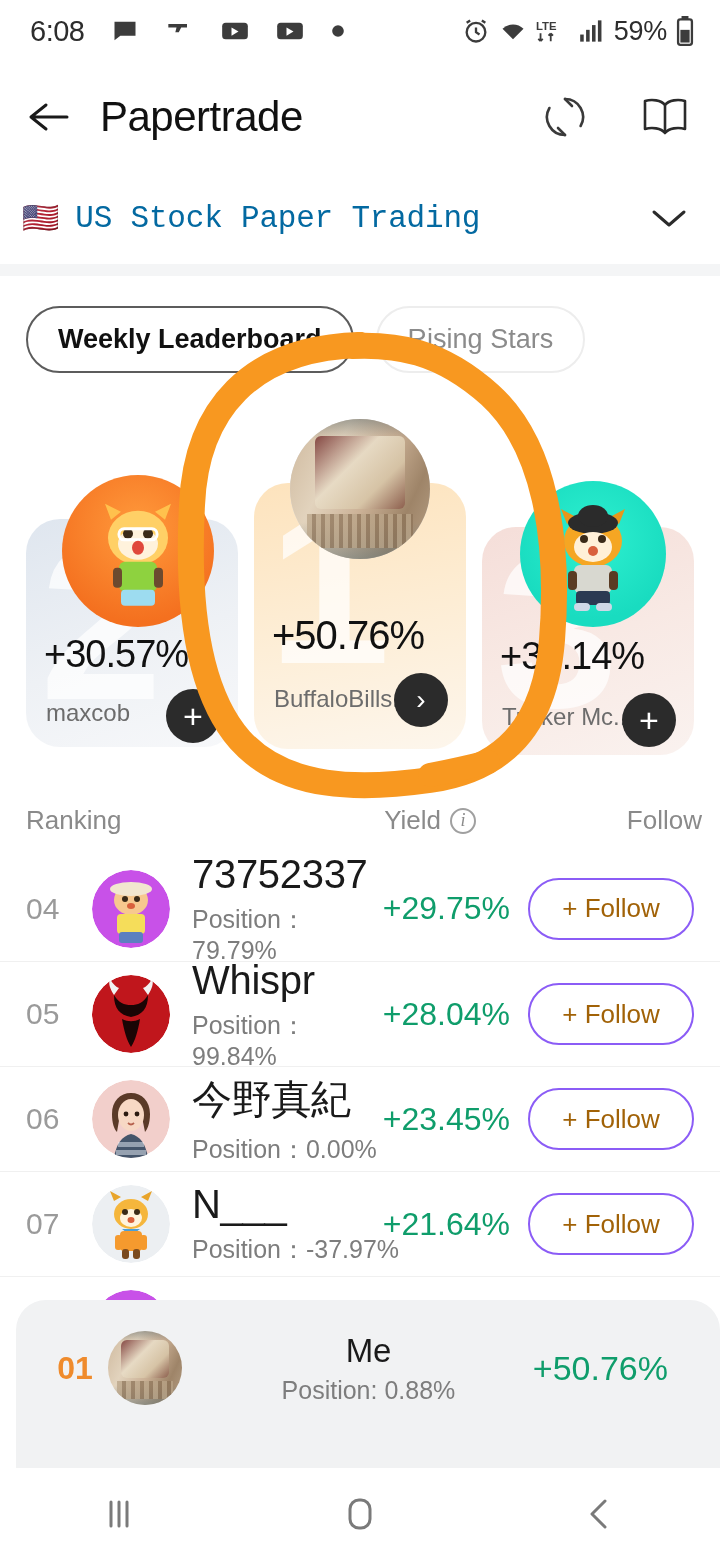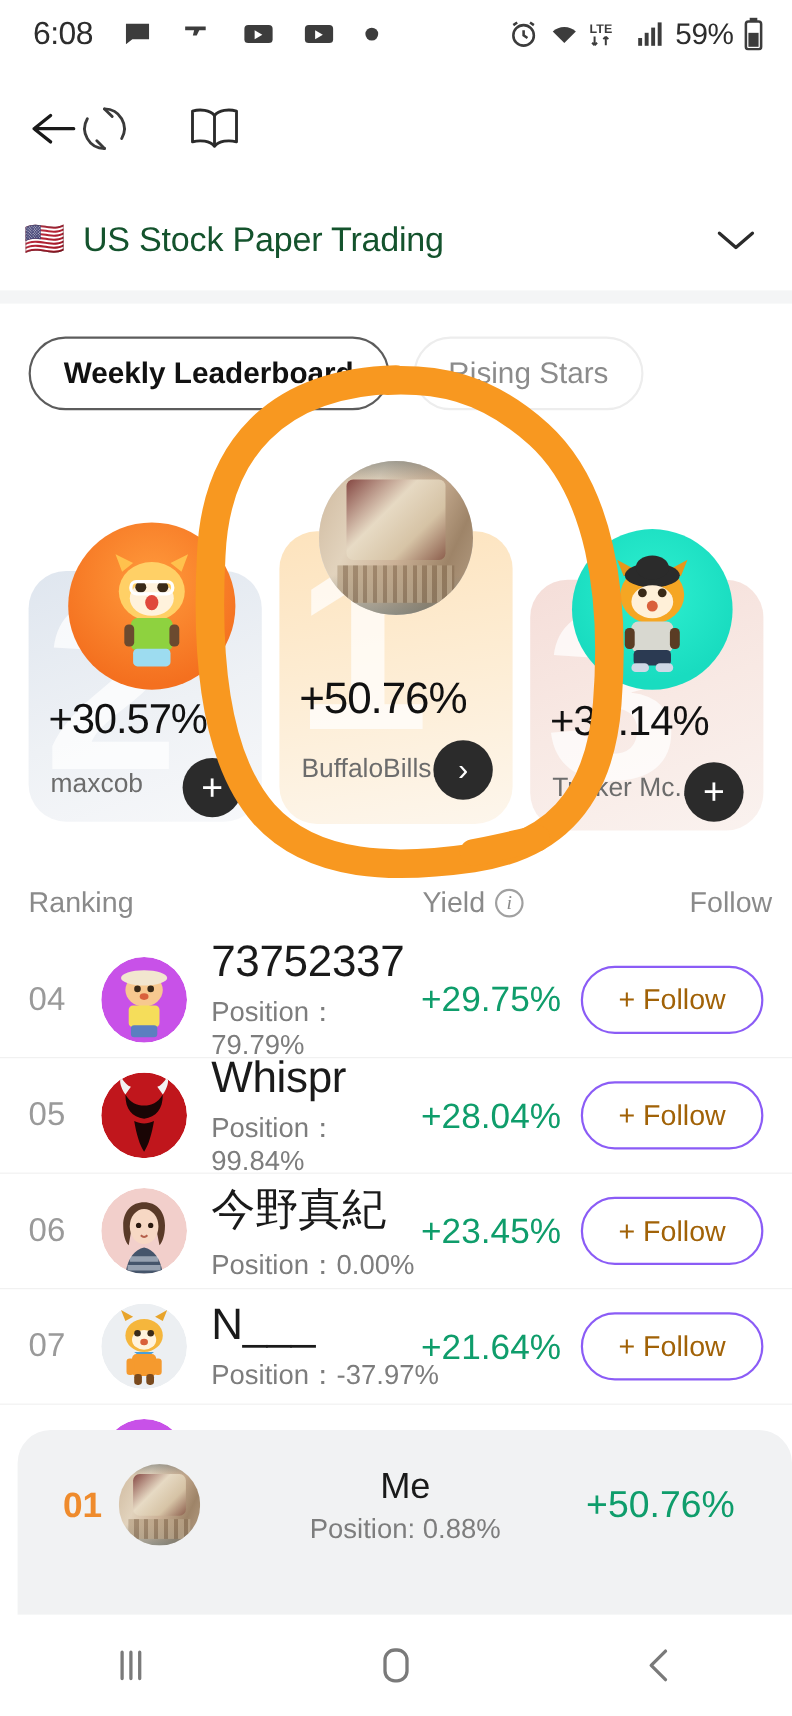--- a/index.html
+++ b/index.html
@@ -47,24 +47,25 @@
   
   .market {
     height:92px;
     display:flex;
     align-items:center;
     padding:0 32px 0 22px;
   }
   .flag { font-size:30px; line-height:1; }
   .market-name {
     font-size:31px;
-    color:#14532d;
+    color:#0369a1;
     margin-left:16px;
     flex:1;
     letter-spacing:-0.2px;
+    font-family:Liberation Mono, monospace;
   }
 
   .divider-band { height:12px; background:#f4f5f6; }
 
   
   .tabs { display:flex; gap:22px; padding:30px 0 0 26px; }
   .tab {
     border-radius:40px;
     padding:16px 30px;
     font-size:27px;
@@ -329,20 +330,21 @@
     </span>
   </div>
 </div>
 
 <div class="appbar">
   <span class="ic">
     <svg width="46" height="40" viewBox="0 0 46 40">
         <path d="M20 8L5 20l15 12M5 20h36" stroke="#1a1a1a" stroke-width="3" fill="none" stroke-linecap="round" stroke-linejoin="round"></path>
       </svg>
   </span>
+  <div class="appbar-title">Papertrade</div>
   <div class="appbar-actions">
     <span class="ic">
       <svg width="46" height="46" viewBox="0 0 46 46">
         <path d="M23 5a18 18 0 0115.6 27" stroke="#3a3a3a" stroke-width="2.6" fill="none" stroke-linecap="round"></path>
         <path d="M23 41A18 18 0 017.4 14" stroke="#3a3a3a" stroke-width="2.6" fill="none" stroke-linecap="round"></path>
         <path d="M30 12l-7 -7M16 34l7 7" stroke="#3a3a3a" stroke-width="2.6" fill="none" stroke-linecap="round"></path>
       </svg>
     </span>
     <span class="ic">
       <svg width="50" height="44" viewBox="0 0 50 44">

